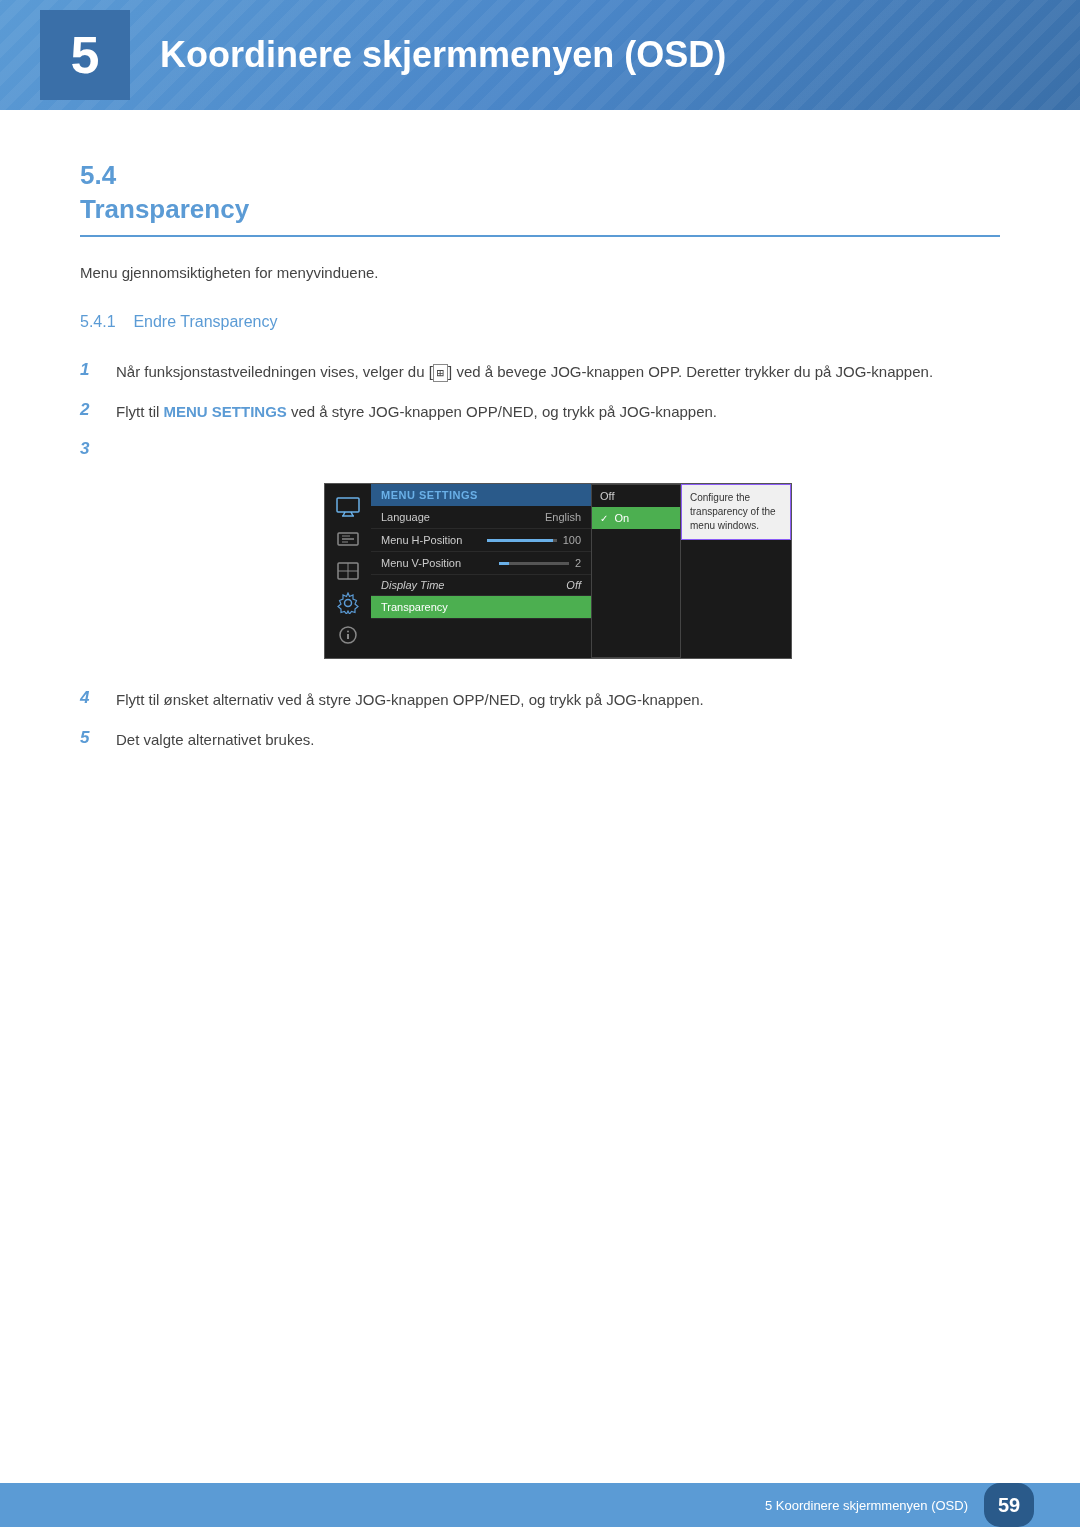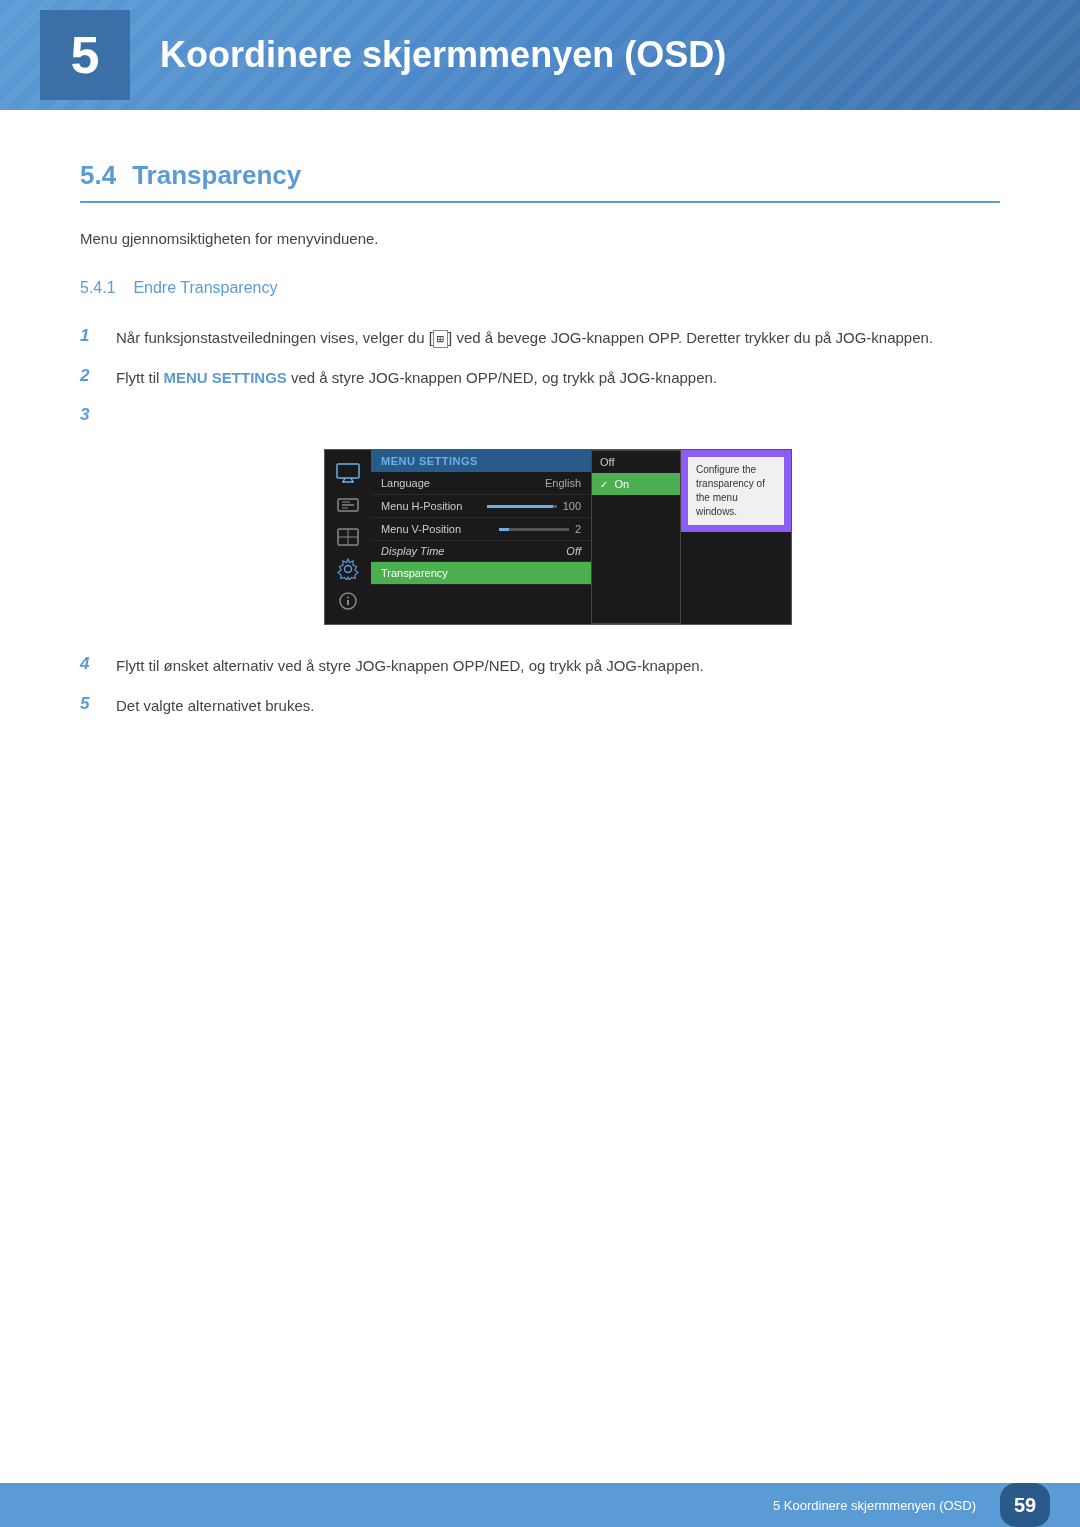--- a/index.html
+++ b/index.html
@@ -63,24 +63,25 @@
 
     
     .content {
       padding: 50px 80px 100px 80px;
     }
 
     
     .section-heading {
       display: flex;
       align-items: baseline;
-      gap: 16px;
+      gap: 3px;
       margin-bottom: 24px;
       border-bottom: 2px solid #5b9bd5;
       padding-bottom: 10px;
+      flex-direction: column;
     }
 
     .section-number {
       color: #5b9bd5;
       font-size: 26px;
       font-weight: bold;
     }
 
     .section-title {
       color: #5b9bd5;
@@ -260,43 +261,43 @@
       background: #4caf50;
       color: white;
       display: flex;
       align-items: center;
       gap: 4px;
     }
 
     
     .osd-tooltip {
       background: #f0f0f0;
-      border: 7px solid #8b5cf6;
+      border: 1px solid #8b5cf6;
       width: 110px;
       padding: 6px 8px;
       font-size: 10px;
       color: #333;
       line-height: 1.4;
       align-self: flex-start;
       margin-top: 0;
     }
 
     
     .page-footer {
       position: absolute;
       bottom: 0;
       left: 0;
       right: 0;
       height: 44px;
       background: #5b9bd5;
       display: flex;
       align-items: center;
       justify-content: flex-end;
-      padding-right: 30px;
-      gap: 24px;
+      padding-right: 46px;
+      gap: 16px;
     }
 
     .footer-text {
       color: white;
       font-size: 13px;
     }
 
     .footer-page-number {
       background: #2a5a8a;
       color: white;

